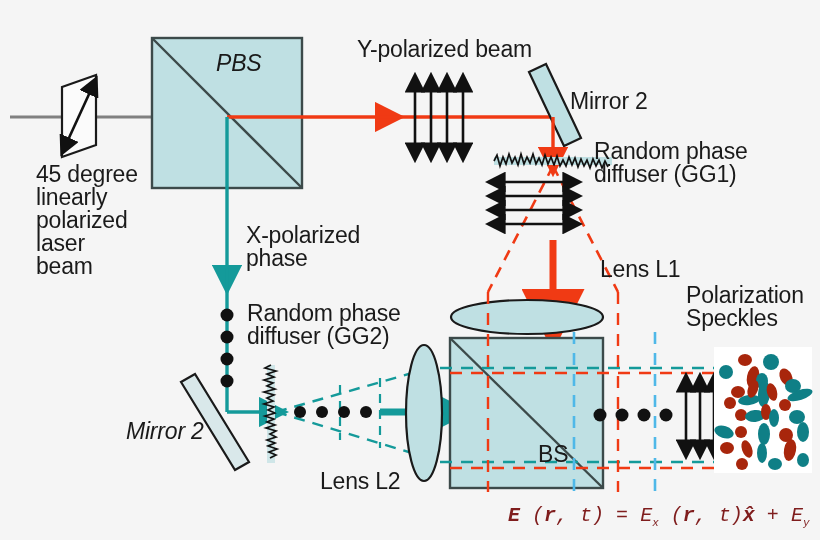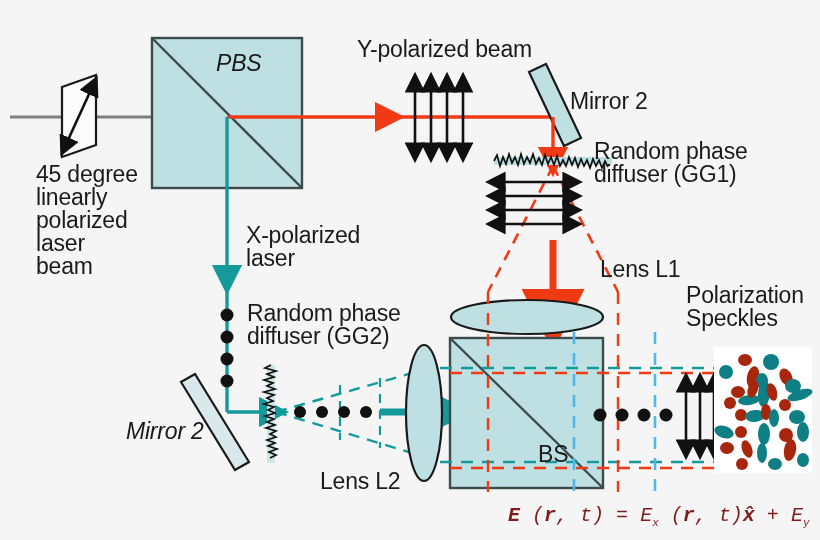--- a/index.html
+++ b/index.html
@@ -239,21 +239,21 @@
 <div class="lbl" style="left:36px;top:163px;">45 degree
 linearly
 polarized
 laser
 beam</div>
 <div class="lbl" style="left:357px;top:38px;">Y-polarized beam</div>
 <div class="lbl" style="left:570px;top:90px;">Mirror 2</div>
 <div class="lbl" style="left:594px;top:140px;">Random phase
 diffuser (GG1)</div>
 <div class="lbl" style="left:246px;top:224px;">X-polarized
-laser</div>
+phase</div>
 <div class="lbl" style="left:247px;top:302px;">Random phase
 diffuser (GG2)</div>
 <div class="lbl" style="left:126px;top:420px;font-style:italic;">Mirror 2</div>
 <div class="lbl" style="left:600px;top:258px;">Lens L1</div>
 <div class="lbl" style="left:320px;top:470px;">Lens L2</div>
 <div class="lbl" style="left:686px;top:284px;">Polarization
 Speckles</div>
 <div class="lbl" style="left:538px;top:443px;">BS</div>
 
 <div class="eq" style="left:468px;top:504px;">

